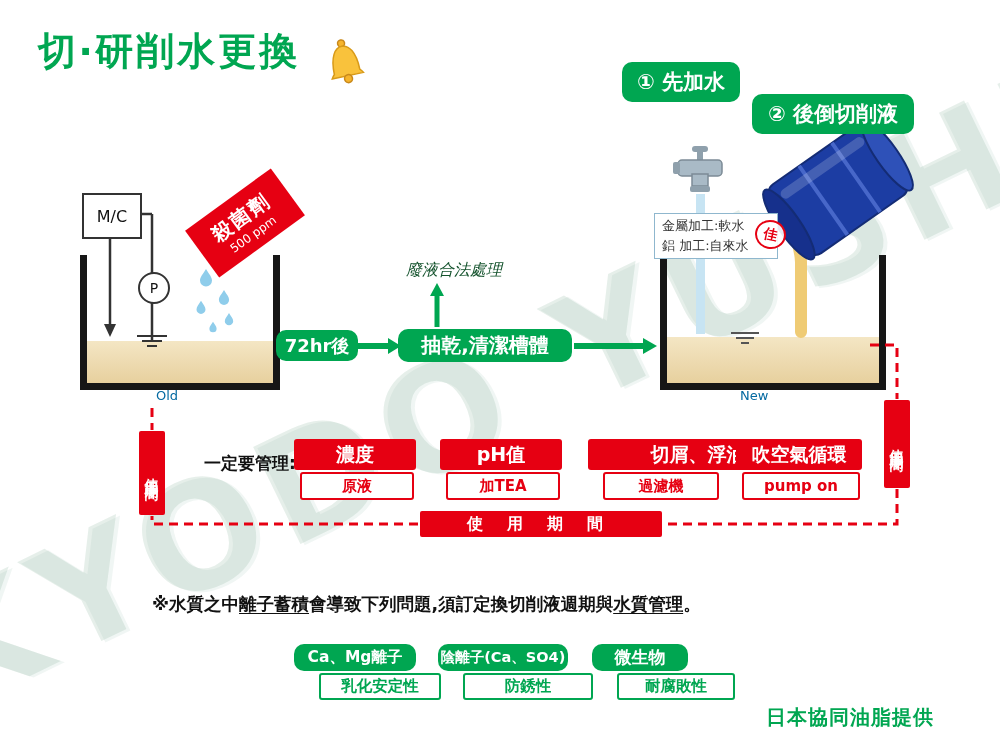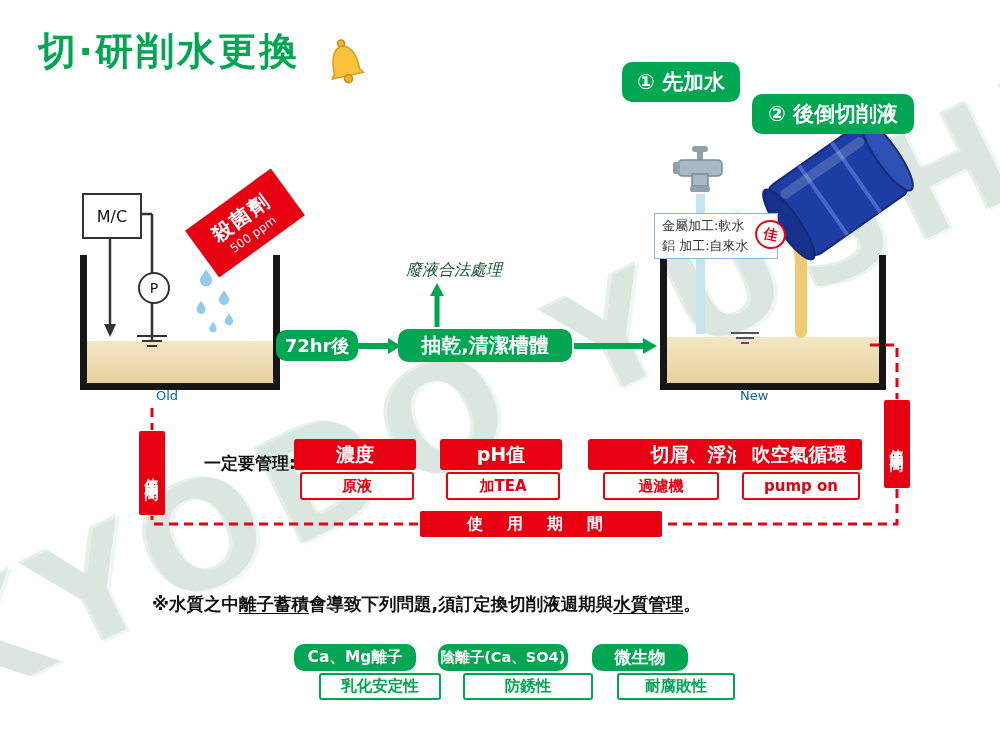--- a/index.html
+++ b/index.html
@@ -163,14 +163,15 @@
 
   <div class="abs gbox" style="left:294px;top:644px;width:122px;height:27px;font-size:15.5px;">Ca、Mg離子</div>
   <div class="abs gsub" style="left:294px;top:673px;width:118px;height:23px;font-size:15.5px;">乳化安定性</div>
 
   <div class="abs gbox" style="left:438px;top:644px;width:130px;height:27px;font-size:14.5px;">陰離子(Ca、SO4)</div>
   <div class="abs gsub" style="left:438px;top:673px;width:126px;height:23px;font-size:15.5px;">防銹性</div>
 
   <div class="abs gbox" style="left:592px;top:644px;width:96px;height:27px;font-size:17px;">微生物</div>
   <div class="abs gsub" style="left:592px;top:673px;width:114px;height:23px;font-size:15.5px;">耐腐敗性</div>
 
+  <div class="abs" style="left:766px;top:704px;font-size:20px;font-weight:800;color:#00A651;letter-spacing:1px;">日本協同油脂提供</div>
 
 </div>
 
 </body></html>

